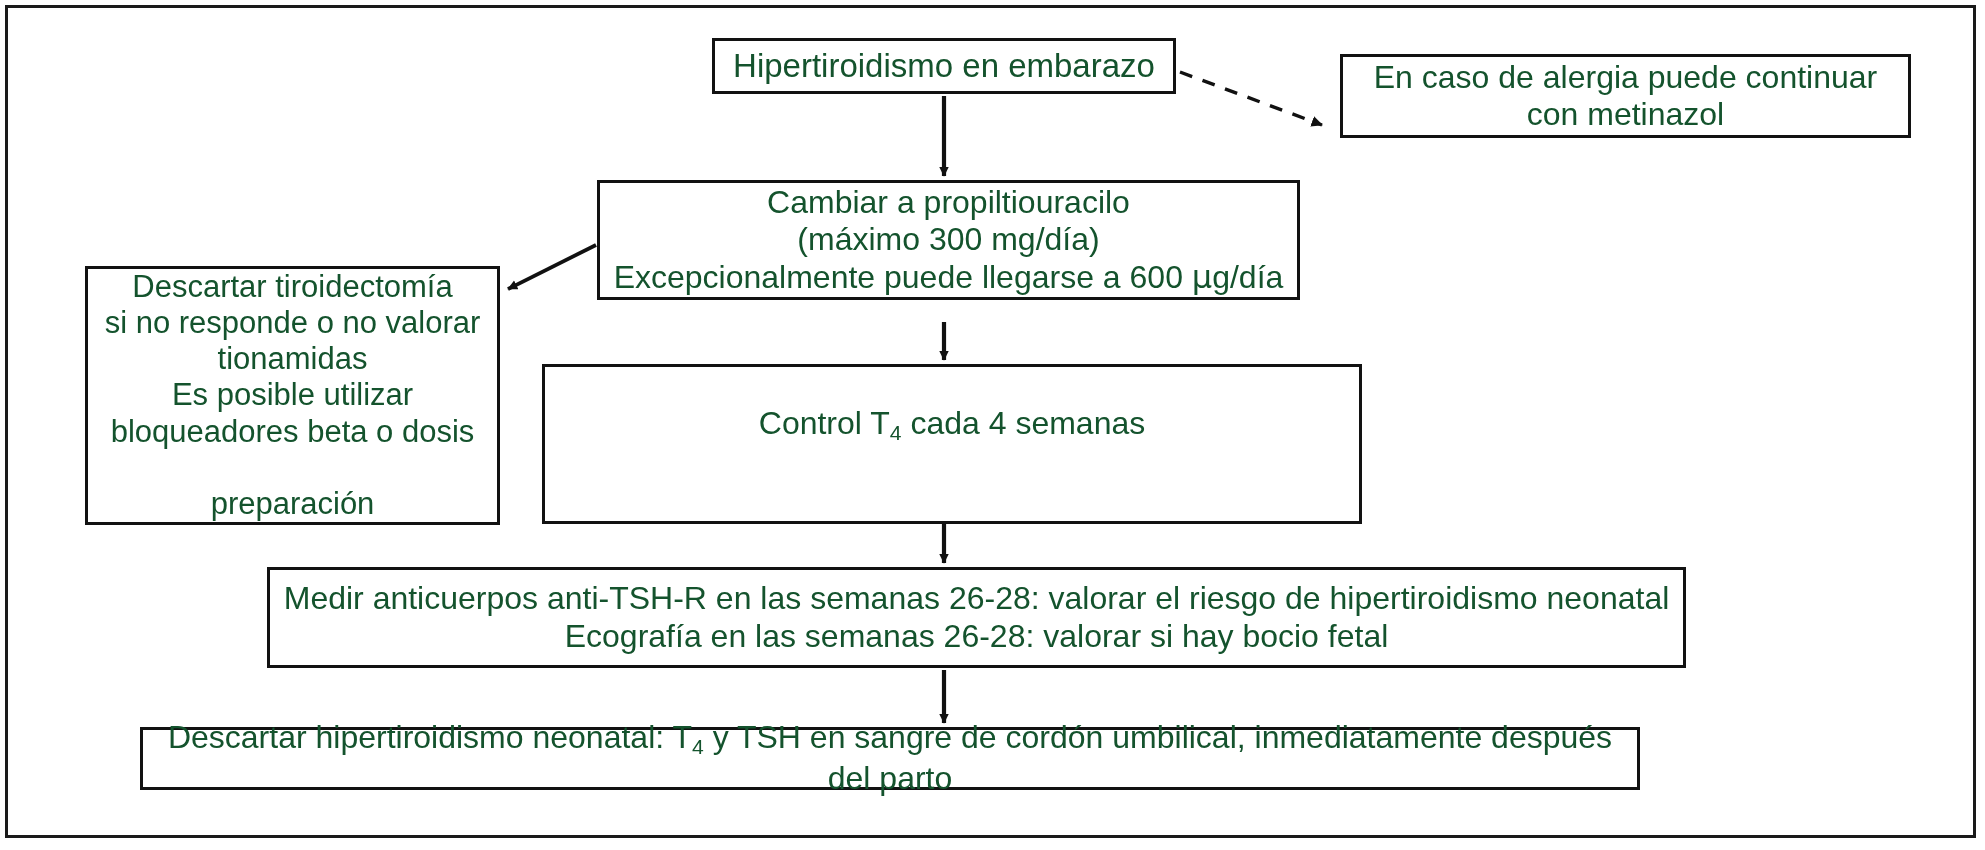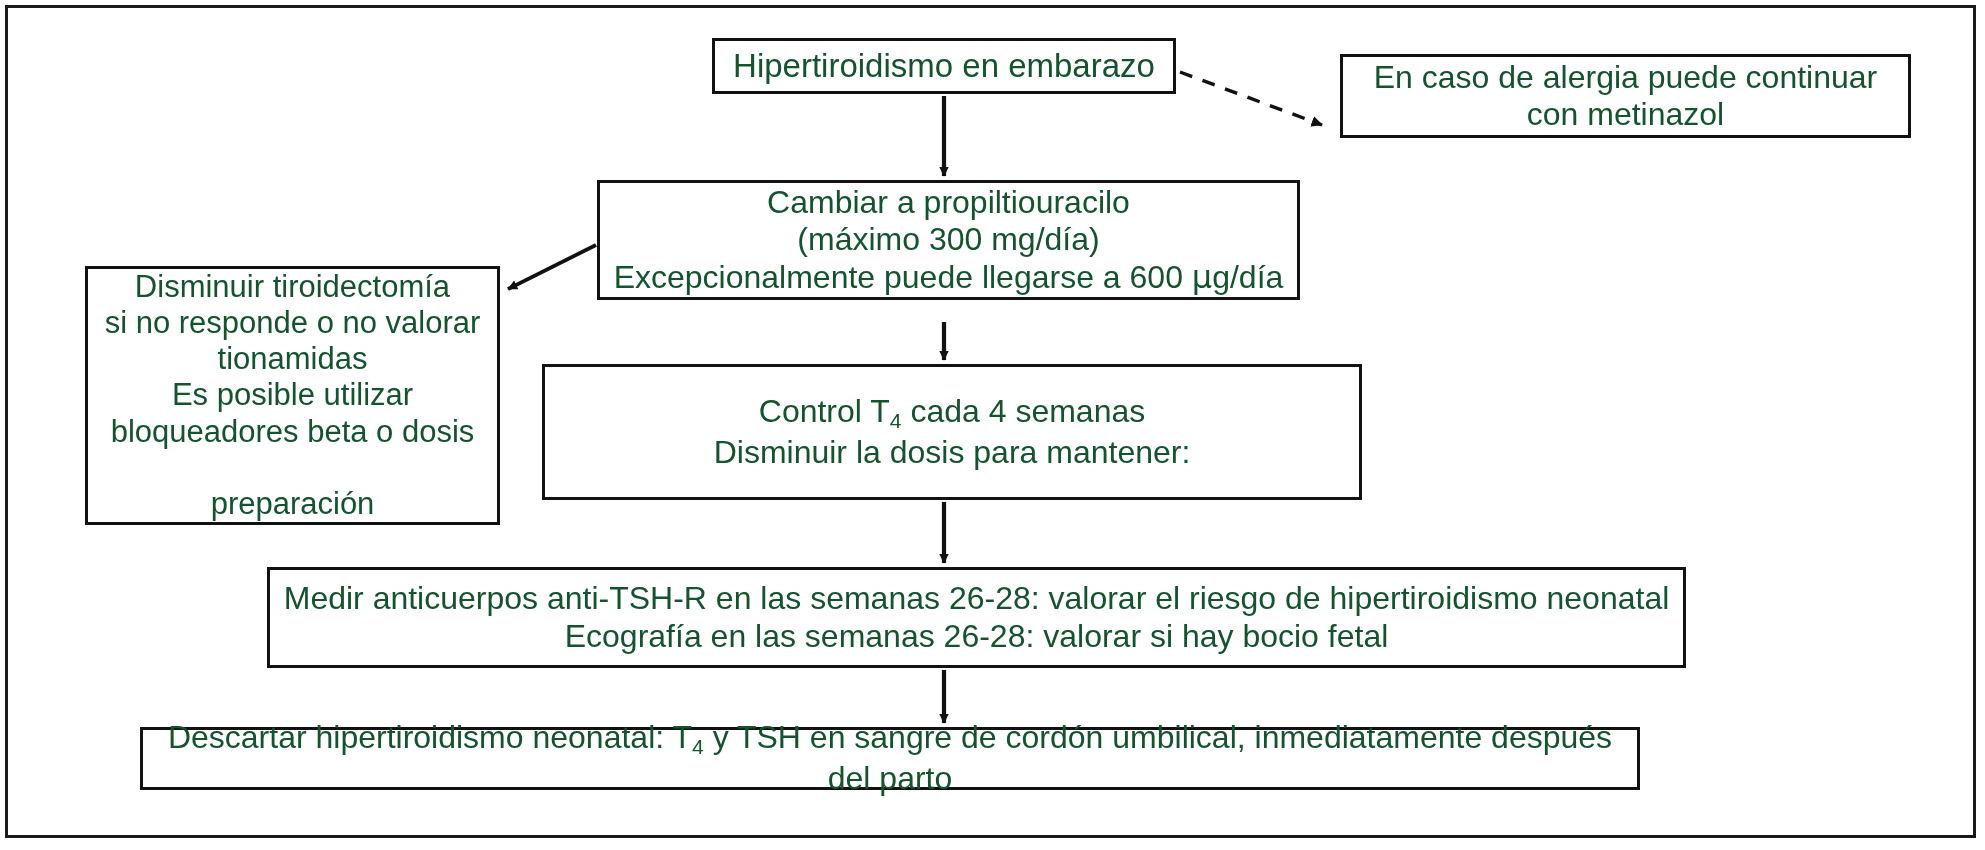--- a/index.html
+++ b/index.html
@@ -40,21 +40,21 @@
     pointer-events:none;
   }
   sub{font-size:0.66em;vertical-align:-0.3em;}
   .mu{font-family:"DejaVu Sans",sans-serif;}
 
   
   #n-hiper   {left:712px; top:38px;  width:464px;  height:56px;  font-size:33px;}
   #n-alergia {left:1332px;top:54px;  width:571px;  height:84px; font-size:32px;margin-left:8px;}
   #n-cambiar {left:597px; top:180px; width:703px;  height:120px; font-size:32px;}
   #n-tiroid  {left:85px;  top:266px; width:415px;  height:259px; font-size:31px;}
-  #n-control {left:542px; top:364px; width:820px;  height:136px; font-size:32px;}
+  #n-control {left:542px; top:364px; width:820px;  height:160px; font-size:32px;}
   #n-medir   {left:241px; top:567px; width:1419px; height:101px; font-size:32px;margin-left:26px;}
   #n-descart {left:140px; top:727px; width:1500px; height:63px;  font-size:32px;}
 </style>
 </head>
 <body>
 
 <div id="canvas">
 
   <div id="frame"></div>
 
@@ -99,25 +99,25 @@
 
   <div class="node" id="n-alergia">
     <span class="txt"><span>En caso de alergia puede continuar</span><br><span>con metinazol</span></span>
   </div>
 
   <div class="node" id="n-cambiar">
     <span class="txt"><span>Cambiar a propiltiouracilo</span><br><span>(máximo 300 mg/día)</span><br><span><span>Excepcionalmente puede llegarse a 600 </span><span class="mu">μ</span><span>g/día</span></span></span>
   </div>
 
   <div class="node" id="n-tiroid">
-    <span class="txt"><span>Disminuir tiroidectomía</span><br><span>si no responde o no valorar</span><br><span>tionamidas</span><br><span>Es posible utilizar</span><br><span>bloqueadores beta o dosis</span><br><br><span>preparación</span></span>
+    <span class="txt"><span>Descartar tiroidectomía</span><br><span>si no responde o no valorar</span><br><span>tionamidas</span><br><span>Es posible utilizar</span><br><span>bloqueadores beta o dosis</span><br><br><span>preparación</span></span>
   </div>
 
   <div class="node" id="n-control">
-    <span class="txt"><span><span>Control T</span><sub>4</sub><span> cada 4 semanas</span></span><br><span>Disminuir la dosis para mantener:</span><br></span>
+    <span class="txt"><span><span>Control T</span><sub>4</sub><span> cada 4 semanas</span></span><br><br></span>
   </div>
 
   <div class="node" id="n-medir">
     <span class="txt"><span>Medir anticuerpos anti-TSH-R en las semanas 26-28: valorar el riesgo de hipertiroidismo neonatal</span><br><span>Ecografía en las semanas 26-28: valorar si hay bocio fetal</span></span>
   </div>
 
   <div class="node" id="n-descart">
     <span class="txt"><span>Descartar  hipertiroidismo neonatal: T</span><sub>4</sub><span> y TSH en sangre de cordón umbilical, inmediatamente después del parto</span></span>
   </div>
 

